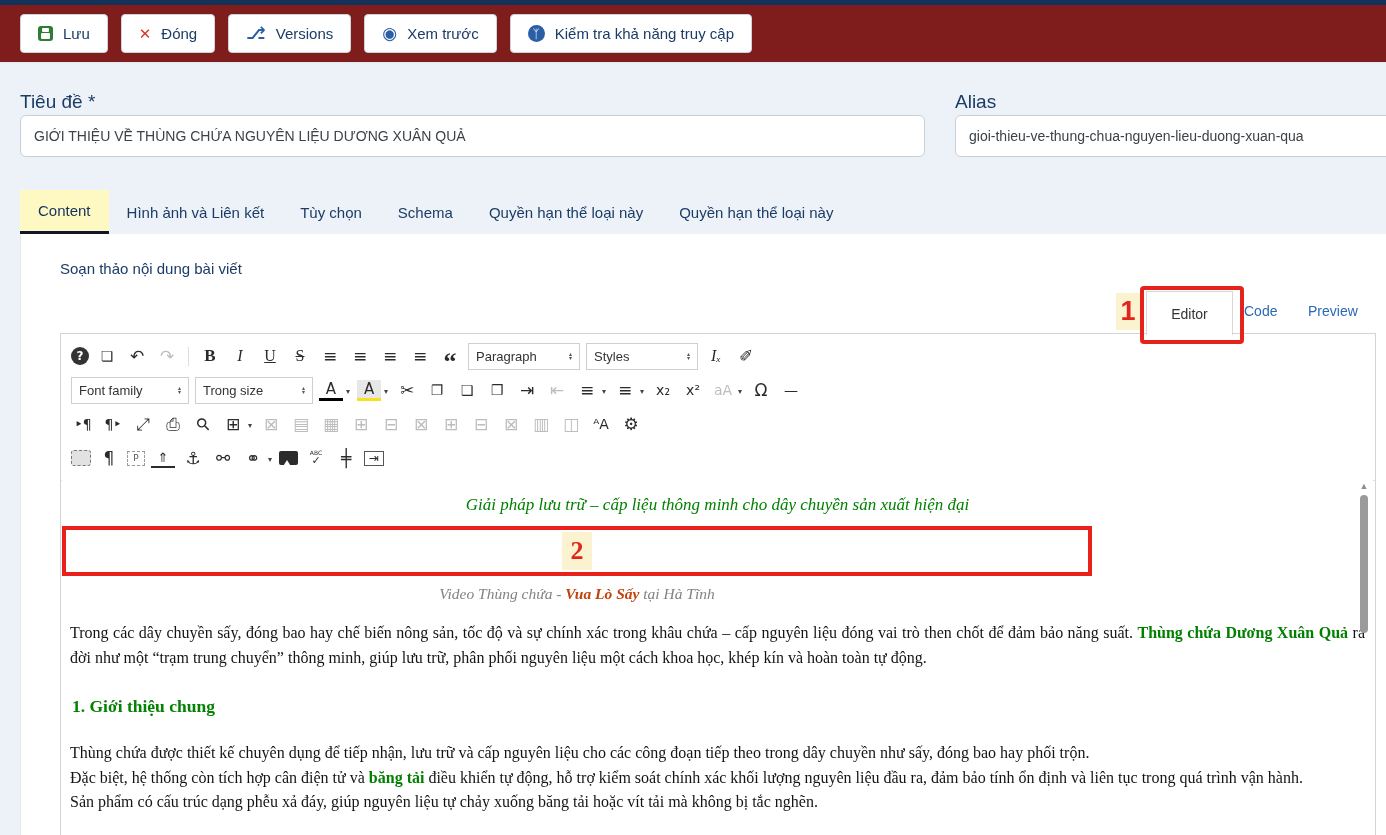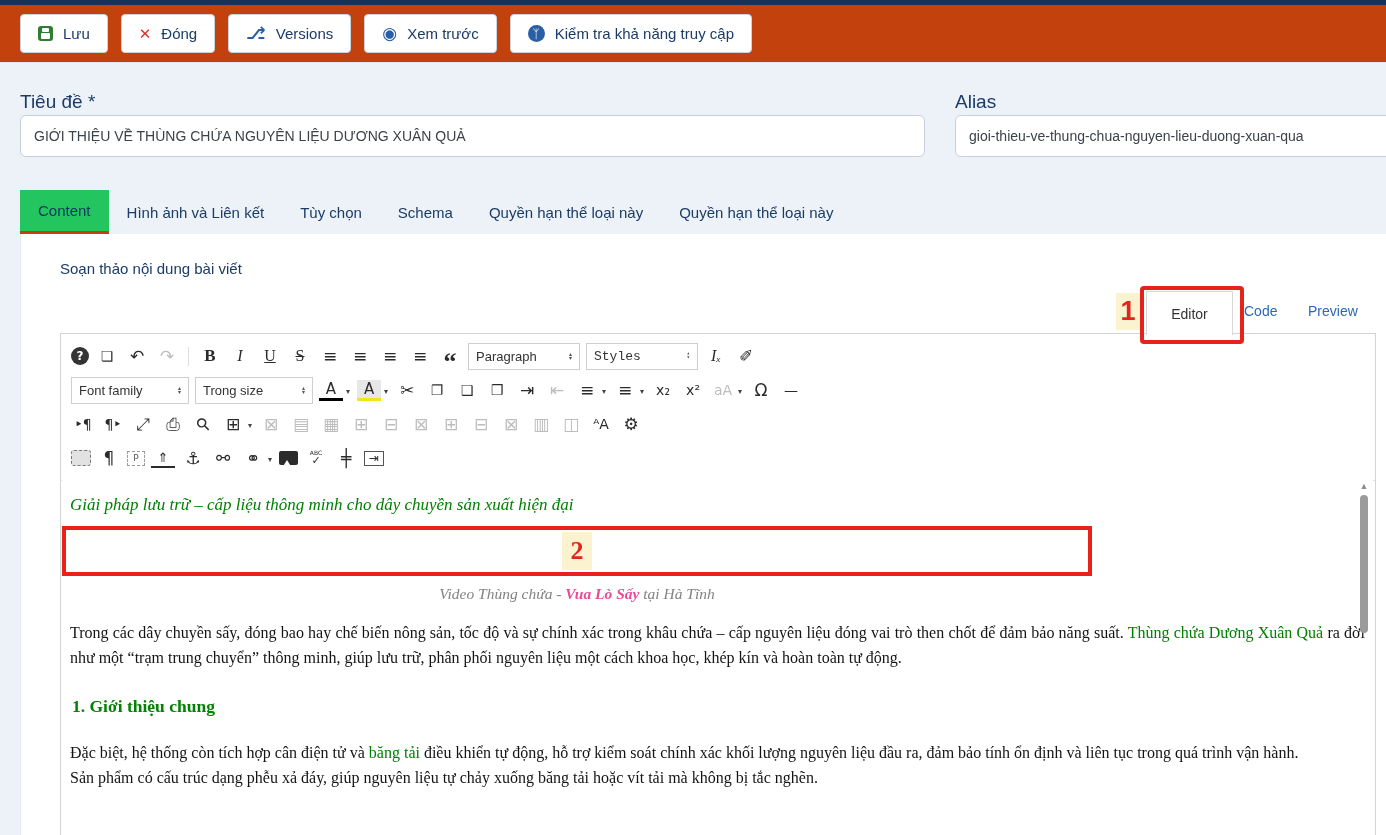--- a/index.html
+++ b/index.html
@@ -2,21 +2,21 @@
 <html><head>
 <meta charset="utf-8">
 <style>
   html,body{margin:0;padding:0}
   body{
     width:1386px;height:835px;position:relative;overflow:hidden;
     background:#edf2f8;font-family:"Liberation Sans","DejaVu Sans",sans-serif;
   }
   
   .topstrip{position:absolute;top:0;left:0;width:1386px;height:5px;background:#15325a}
-  .appbar{position:absolute;top:5px;left:0;width:1386px;height:58px;background:#c2410c;
+  .appbar{position:absolute;top:5px;left:0;width:1386px;height:58px;background:#7f1d1d;
     border-bottom:1px solid #e1e7ee;display:flex;align-items:center;padding-left:20px;gap:13px;box-sizing:border-box}
   .btn{display:inline-flex;align-items:center;gap:10px;height:39px;padding:0 17px;background:#fff;
     border:1px solid #ccd3da;border-radius:4px;color:#1b3c66;font-size:15px;font-family:inherit;cursor:pointer}
   .btn-group{display:inline-flex}
   .btn-group .grp-l{border-radius:4px 0 0 4px}
   .btn-group .grp-r{border-radius:0 4px 4px 0;border-left:none;padding:0 14px}
   .i-save{width:15px;height:15px;background:#2e7d32;border-radius:3px;position:relative;flex:0 0 auto}
   .i-save::before{content:"";position:absolute;top:2px;left:4px;width:7px;height:4px;background:#fff;border-radius:1px}
   .i-save::after{content:"";position:absolute;bottom:2px;left:3px;width:9px;height:6px;background:#fff;border-radius:1px}
   .i-chev{color:#2e7d32;font-size:16px;font-weight:bold;line-height:1}
@@ -25,21 +25,21 @@
   .i-eye{color:#2a5fa5;font-size:17px;line-height:1}
   .i-access{width:17px;height:17px;border-radius:50%;background:#2a5fa5;color:#fff;font-size:12px;
     display:flex;align-items:center;justify-content:center;line-height:1;flex:0 0 auto}
   
   .field-label{position:absolute;color:#1b3c66;font-size:19px}
   .inp{position:absolute;height:42px;border:1px solid #c7cfd8;border-radius:6px;background:#fff;
     padding:0 13px;font-size:14px;color:#3c4248;font-family:inherit;box-sizing:border-box}
   
   .tabs{position:absolute;left:20px;top:190px;height:44px;display:flex}
   .tab{padding:0 18px;display:flex;align-items:center;font-size:15px;color:#1b3c66;cursor:pointer;box-sizing:border-box}
-  .tab.active{background:#22c55e;border-bottom:3px solid #c2410c;color:#14335c}
+  .tab.active{background:#fef9c3;border-bottom:3px solid #0f172a;color:#14335c}
   .panel{position:absolute;left:20px;top:234px;width:1366px;height:601px;background:#fff;border-left:1px solid #e6eaee}
   .section-label{position:absolute;left:60px;top:260px;color:#1b3c66;font-size:15px}
   
   .mode-editor{position:absolute;left:1146px;top:291px;width:85px;height:43px;background:#fff;
     border:1px solid #d8d8d8;border-bottom:none;display:flex;align-items:center;justify-content:center;
     font-size:14px;color:#333;z-index:4;cursor:pointer}
   .mode-link{position:absolute;top:303px;font-size:14px;color:#2a69b5;cursor:pointer;z-index:2}
   .ann-box1{position:absolute;left:1140px;top:286px;width:96px;height:50px;border:4px solid #e5231b;
     border-radius:4px;z-index:6;pointer-events:none}
   .ann-num{background:#fbf3cf;color:#e0251c;font-weight:bold;font-size:27px;
@@ -76,28 +76,28 @@
   .boxed{border:1px solid #555;width:20px;height:15px;min-width:20px;font-size:12px}
   .drop-arrow{font-size:8px;color:#444;margin:2px 1px 0 -3px;cursor:pointer}
   .tb-div{width:1px;height:19px;background:#ddd;margin:0 3px}
   .mce-select{height:27px;border:1px solid #cfcfcf;background:#fff;display:flex;align-items:center;
     justify-content:space-between;padding:0 7px;font-size:13px;color:#333;box-sizing:border-box;cursor:pointer}
   .sel-arrows{font-size:6px;line-height:4px;color:#555;text-align:center}
   
   .ed-content{position:absolute;left:1px;top:146px;width:1295px;height:362px;background:#fff;
     padding:2px 8px 0 8px;box-sizing:content-box;overflow:hidden;
     font-family:"Liberation Serif","DejaVu Serif",serif;font-size:16px;color:#141414}
-  .c-heading{color:#008000;font-style:italic;font-size:17px;margin:12px 0 10px;line-height:22px}
+  .c-heading{text-align:center;color:#008000;font-style:italic;font-size:17px;margin:12px 0 10px;line-height:22px}
   .ann-box2{margin:0 0 0 -8px;width:1030px;height:50px;border:4px solid #ea211b;box-sizing:border-box;
     display:flex;align-items:center;justify-content:center}
   .ann-num2{width:30px;height:38px;font-size:26px}
   .c-caption{margin:9px 0 0 -8px;width:1030px;text-align:center;color:#828282;font-style:italic;font-size:15.5px}
-  .c-caption .cap-link{color:#ec4899;font-weight:bold}
+  .c-caption .cap-link{color:#c2410c;font-weight:bold}
   .c-p1{margin:17px 0 0;text-align:justify;line-height:25px}
-  .green-strong{color:#008000;font-weight:normal}
+  .green-strong{color:#008000;font-weight:bold}
   .c-h2{margin:26px 2px 0;color:#028102;font-weight:bold;font-size:17.5px}
   .plines{margin:24px 0 0}
   .plines p{margin:0;line-height:24.6px}
   
   .sb{position:absolute;left:1356px;top:481px;width:16px;height:352px;z-index:3}
   .sb-arrow{text-align:center;font-size:9px;color:#8d8d8d;cursor:pointer}
   .sb-thumb{position:absolute;top:14px;left:4px;width:8px;height:138px;background:#9b9b9b;border-radius:4px;cursor:pointer}
 </style>
 </head>
 <body>
@@ -164,21 +164,21 @@
         <span class="tbi serifS">S</span>
         <span class="tbi big">≡</span>
         <span class="tbi big">≡</span>
         <span class="tbi big">≡</span>
         <span class="tbi big">≡</span>
         <span class="tbi quote">“</span>
         <div class="mce-select" style="width: 112px;">
           <span>Paragraph</span>
           <span class="sel-arrows">▴<br>▾</span>
         </div>
-        <div class="mce-select" style="width: 112px; font-family: Liberation Mono, monospace;">
+        <div class="mce-select" style="width: 112px;">
           <span>Styles</span>
           <span class="sel-arrows">▴<br>▾</span>
         </div>
         <span class="tbi serifI">Iₓ</span>
         <span class="tbi big">✐</span>
       </div>
       <div class="tb-row">
         <div class="mce-select" style="width: 118px;">
           <span>Font family</span>
           <span class="sel-arrows">▴<br>▾</span>
@@ -251,20 +251,21 @@
 
   <div class="ed-content">
     <p class="c-heading">Giải pháp lưu trữ – cấp liệu thông minh cho dây chuyền sản xuất hiện đại</p>
     <div class="ann-box2">
       <span class="ann-num ann-num2">2</span>
     </div>
     <p class="c-caption"><span>Video Thùng chứa - </span><span class="cap-link">Vua Lò Sấy</span><span> tại Hà Tĩnh</span></p>
     <p class="c-p1"><span>Trong các dây chuyền sấy, đóng bao hay chế biến nông sản, tốc độ và sự chính xác trong khâu chứa – cấp nguyên liệu đóng vai trò then chốt để đảm bảo năng suất. </span><span class="green-strong">Thùng chứa Dương Xuân Quả</span><span> ra đời như một “trạm trung chuyển” thông minh, giúp lưu trữ, phân phối nguyên liệu một cách khoa học, khép kín và hoàn toàn tự động.</span></p>
     <p class="c-h2">1. Giới thiệu chung</p>
     <div class="plines">
+      <p>Thùng chứa được thiết kế chuyên dụng để tiếp nhận, lưu trữ và cấp nguyên liệu cho các công đoạn tiếp theo trong dây chuyền như sấy, đóng bao hay phối trộn.</p>
       <p><span>Đặc biệt, hệ thống còn tích hợp cân điện tử và </span><span class="green-strong">băng tải</span><span> điều khiển tự động, hỗ trợ kiểm soát chính xác khối lượng nguyên liệu đầu ra, đảm bảo tính ổn định và liên tục trong quá trình vận hành.</span></p>
       <p>Sản phẩm có cấu trúc dạng phễu xả đáy, giúp nguyên liệu tự chảy xuống băng tải hoặc vít tải mà không bị tắc nghẽn.</p>
     </div>
   </div>
 </div>
 
 <div class="sb">
   <div class="sb-arrow">▲</div>
   <div class="sb-thumb"></div>
 </div>

